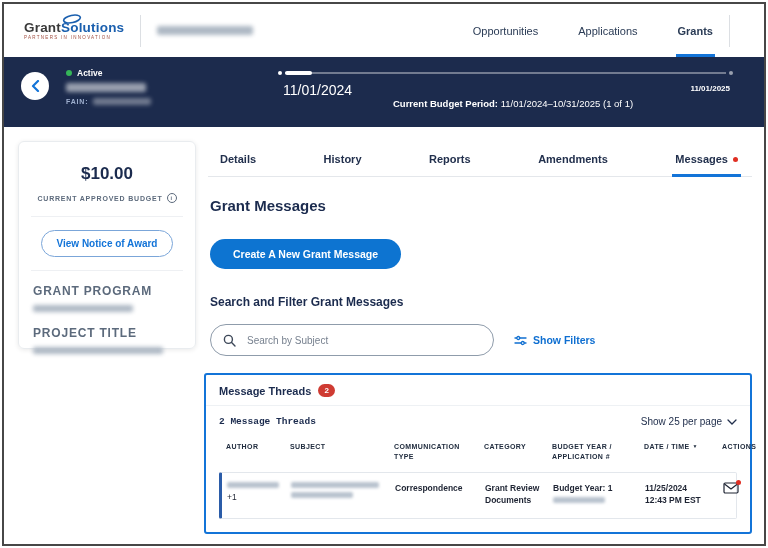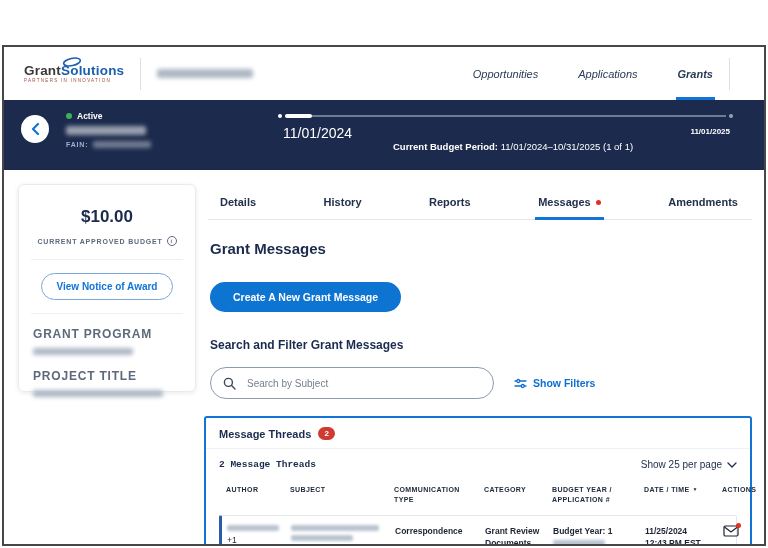--- a/index.html
+++ b/index.html
@@ -1,31 +1,31 @@
 <!DOCTYPE html>
 <html><head>
 <meta charset="utf-8">
 <style>
   html,body{margin:0;padding:0;background:#fff;}
   body{width:768px;height:548px;position:relative;font-family:"Liberation Sans",sans-serif;-webkit-font-smoothing:antialiased;}
-  .frame{position:absolute;inset:2px;border:2px solid #474747;background:#fff;overflow:hidden;margin-top:43px;}
+  .frame{position:absolute;inset:2px;border:2px solid #474747;background:#fff;overflow:hidden;}
 
   
   .topbar{height:53px;display:flex;align-items:center;padding:0 18px 0 20px;background:#fff;position:relative;}
   .logo-block{display:flex;flex-direction:column;line-height:1;position:relative;}
   .logo-text{font-size:13.5px;font-weight:bold;letter-spacing:.2px;}
   .logo-grant{color:#3a3a3a;}
   .logo-solutions{color:#1a5fae;position:relative;}
   .logo-swoosh{position:absolute;top:-7px;left:38px;}
   .logo-tagline{font-size:4.5px;letter-spacing:1.3px;color:#a04c3f;margin-top:2px;}
   .v-div{width:1px;height:32px;background:#dcdfe3;margin:0 16px;}
   .blur{background:#aeb8c4;border-radius:2px;filter:blur(2.2px);}
   .org-blur{width:96px;height:9px;}
   .topnav{margin-left:auto;display:flex;gap:40px;height:53px;align-items:center;}
-  .nav-item{font-size:11px;color:#2a3b55;position:relative;height:53px;display:flex;align-items:center;cursor:pointer;font-style:italic;}
+  .nav-item{font-size:11px;color:#2a3b55;position:relative;height:53px;display:flex;align-items:center;cursor:pointer;}
   .nav-item.active{font-weight:bold;}
   .nav-item.active::after{content:'';position:absolute;bottom:0;left:-2px;right:-2px;height:3px;background:#1374d8;}
   .top-icons{display:flex;align-items:center;gap:15px;}
   .avatar{width:26px;height:26px;border-radius:50%;background:#2b78e4;color:#fff;font-size:9px;font-weight:bold;display:flex;align-items:center;justify-content:center;}
   .bell-wrap{position:relative;}
   .bell-dot{position:absolute;top:-2px;right:-1px;width:5px;height:5px;border-radius:50%;background:#e02f23;}
 
   
   .banner{height:70px;background:#1c2b4d;position:relative;color:#fff;}
   .back-btn{position:absolute;left:17px;top:15px;width:28px;height:28px;border-radius:50%;background:#fff;border:none;display:flex;align-items:center;justify-content:center;cursor:pointer;padding:0;}
@@ -175,25 +175,25 @@
       <div class="side-label">PROJECT TITLE</div>
       <div class="blur side-blur2"></div>
     </aside>
 
     <main class="main-col">
 
       <div class="tabs">
         <div class="tab">Details</div>
         <div class="tab">History</div>
         <div class="tab">Reports</div>
+        <div class="tab">Amendments</div>
         <div class="tab active">
           <span>Messages</span>
           <span class="unread-dot"></span>
         </div>
-        <div class="tab">Amendments</div>
       </div>
 
       <h1 class="page-title">Grant Messages</h1>
 
       <button class="create-btn">Create A New Grant Message</button>
 
       <h2 class="search-title">Search and Filter Grant Messages</h2>
 
       <div class="search-row">
         <div class="search-box">

